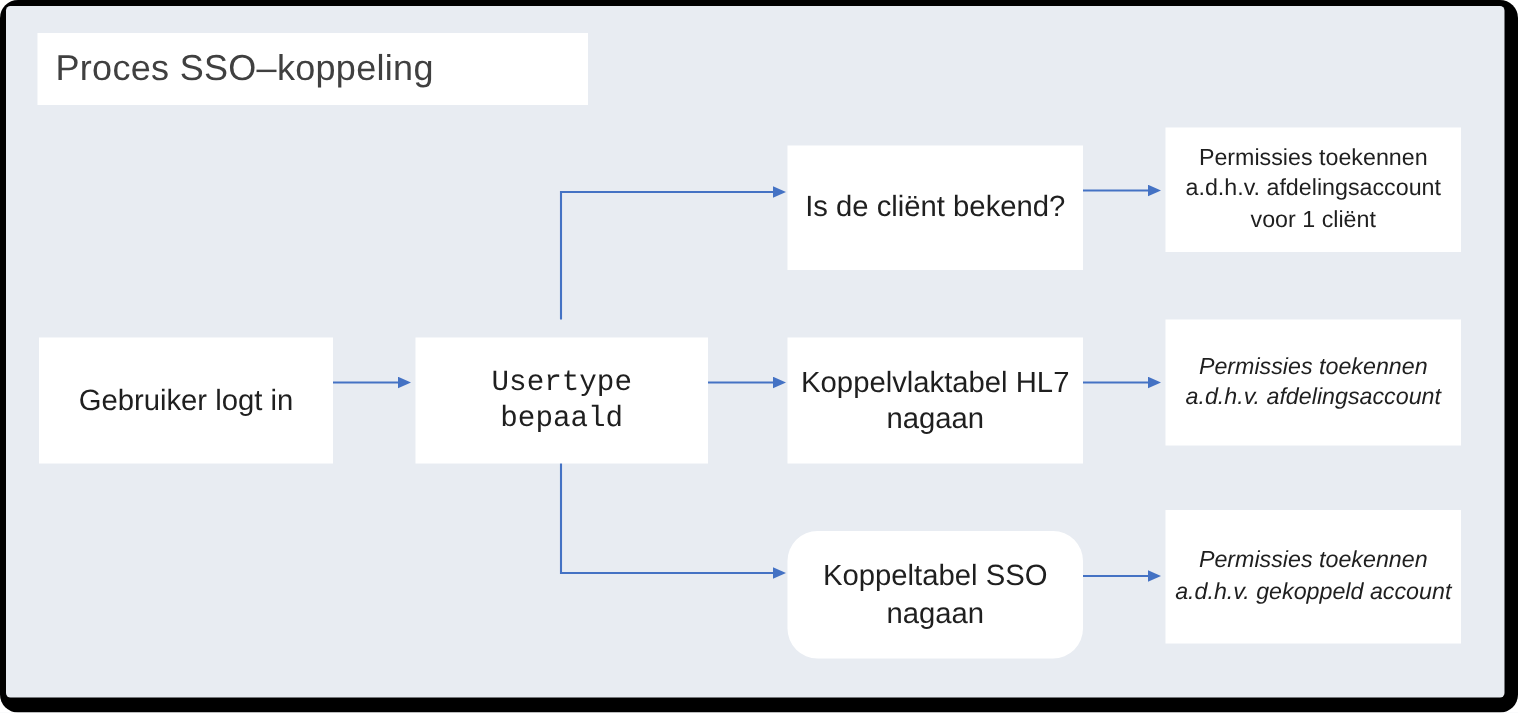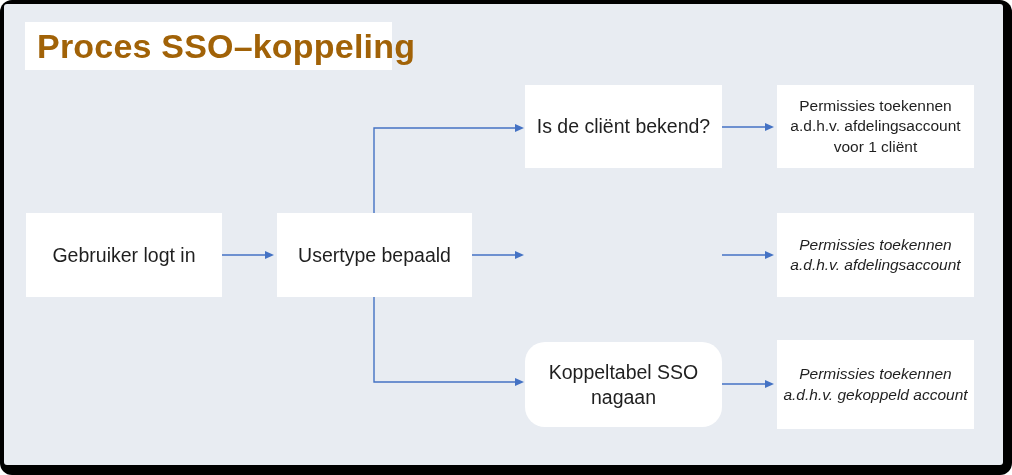--- a/index.html
+++ b/index.html
@@ -31,25 +31,24 @@
     top: 18px;
     width: 367px;
     height: 48px;
     background: #ffffff;
     display: flex;
     align-items: center;
     padding-left: 12px;
   }
 
   .title-text {
-    font-size: 34px;
-    color: #a16207;
+    font-size: 24px;
+    color: #404040;
     white-space: nowrap;
     letter-spacing: 0.2px;
-    font-weight: bold;
   }
 
   .connectors {
     position: absolute;
     left: 0;
     top: 0;
     width: 999px;
     height: 461px;
   }
 
@@ -63,26 +62,26 @@
     position: absolute;
     background: #ffffff;
     color: #1f1f1f;
     display: flex;
     align-items: center;
     justify-content: center;
     text-align: center;
     padding: 12px 4px;
   }
 
-  .node.big   { font-size: 19.5px; line-height: 1.25; }
+  .node.big   { font-size: 19.5px; line-height: 1.25; margin-top: 12px; }
   .node.small { font-size: 15.5px; line-height: 1.32; }
 
   
   #node-login        { left: 22px;  top: 209px; width: 196px; height: 84px; }
-  #node-usertype     { left: 273px; top: 209px; width: 195px; height: 84px; }
+  #node-usertype     { left: 273px; top: 209px; width: 195px; height: 84px; font-family: Liberation Mono, monospace; }
   #node-client-known { left: 521px; top: 81px;  width: 197px; height: 83px; }
   #node-perm-client  { left: 773px; top: 81px;  width: 197px; height: 83px; }
   #node-hl7          { left: 521px; top: 209px; width: 197px; height: 84px; }
   #node-perm-dept    { left: 773px; top: 209px; width: 197px; height: 84px; font-style: italic; }
   #node-sso          { left: 521px; top: 338px; width: 197px; height: 85px; border-radius: 20px; }
   #node-perm-linked  { left: 773px; top: 336px; width: 197px; height: 89px; font-style: italic; }
 </style>
 </head>
 <body>
 
@@ -117,20 +116,23 @@
     </div>
 
     <div class="node big" id="node-client-known">
       <span>Is de cliënt bekend?</span>
     </div>
 
     <div class="node small" id="node-perm-client">
       <span>Permissies toekennen a.d.h.v. afdelingsaccount voor 1 cliënt</span>
     </div>
 
+    <div class="node big" id="node-hl7">
+      <span>Koppelvlaktabel HL7 nagaan</span>
+    </div>
 
     <div class="node small" id="node-perm-dept">
       <span>Permissies toekennen a.d.h.v. afdelingsaccount</span>
     </div>
 
     <div class="node big" id="node-sso">
       <span>Koppeltabel SSO nagaan</span>
     </div>
 
     <div class="node small" id="node-perm-linked">

